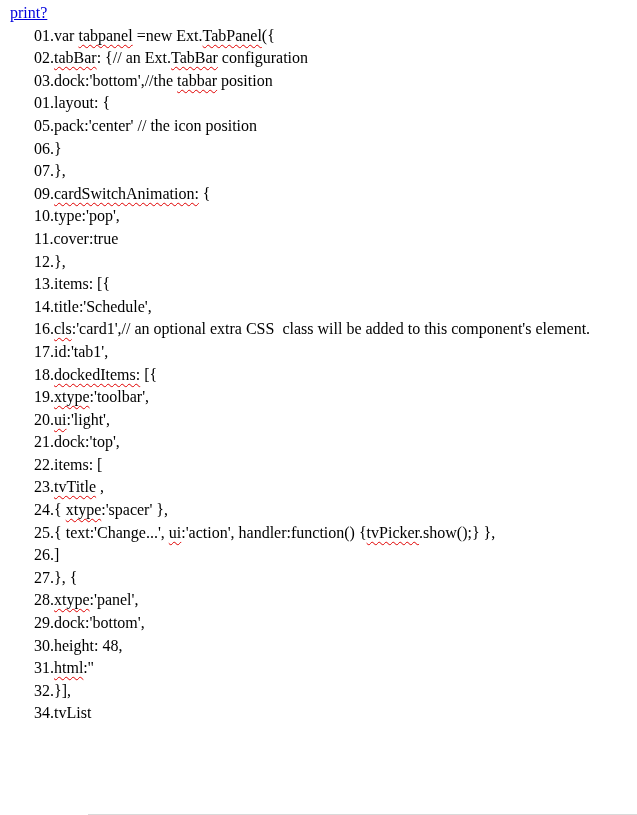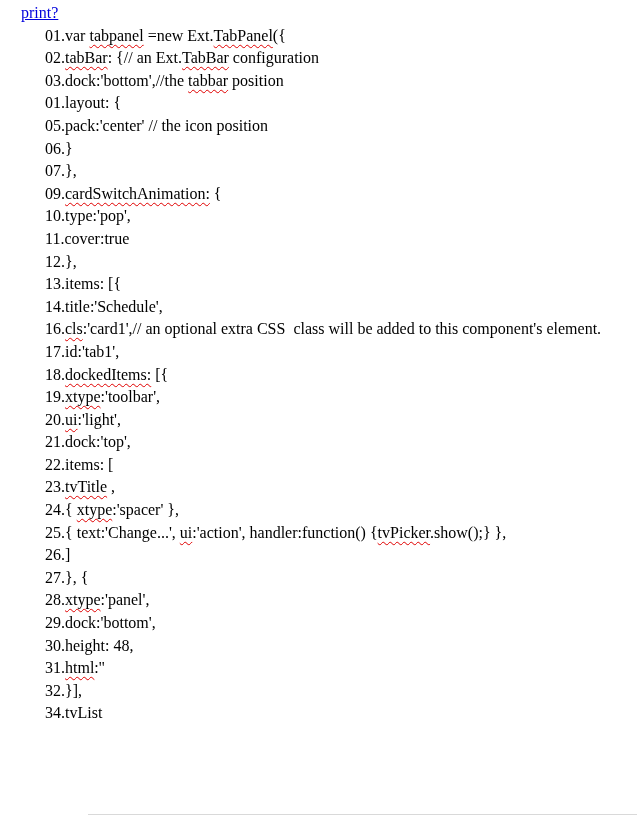--- a/index.html
+++ b/index.html
@@ -10,21 +10,21 @@
   body {
     width: 637px;
     height: 815px;
     position: relative;
     overflow: hidden;
     font-family: "Liberation Serif", "DejaVu Serif", serif;
     font-size: 16px;
     color: #000000;
   }
   .content {
-    padding: 2px 6px 0 21px;
+    padding: 2px 6px 0 10px;
     border-radius: 18px;
   }
   .print-link {
     display: inline-block;
     color: #0000dd;
     text-decoration: underline;
     line-height: 22.6px;
     cursor: pointer;
   }
   .code-listing {

